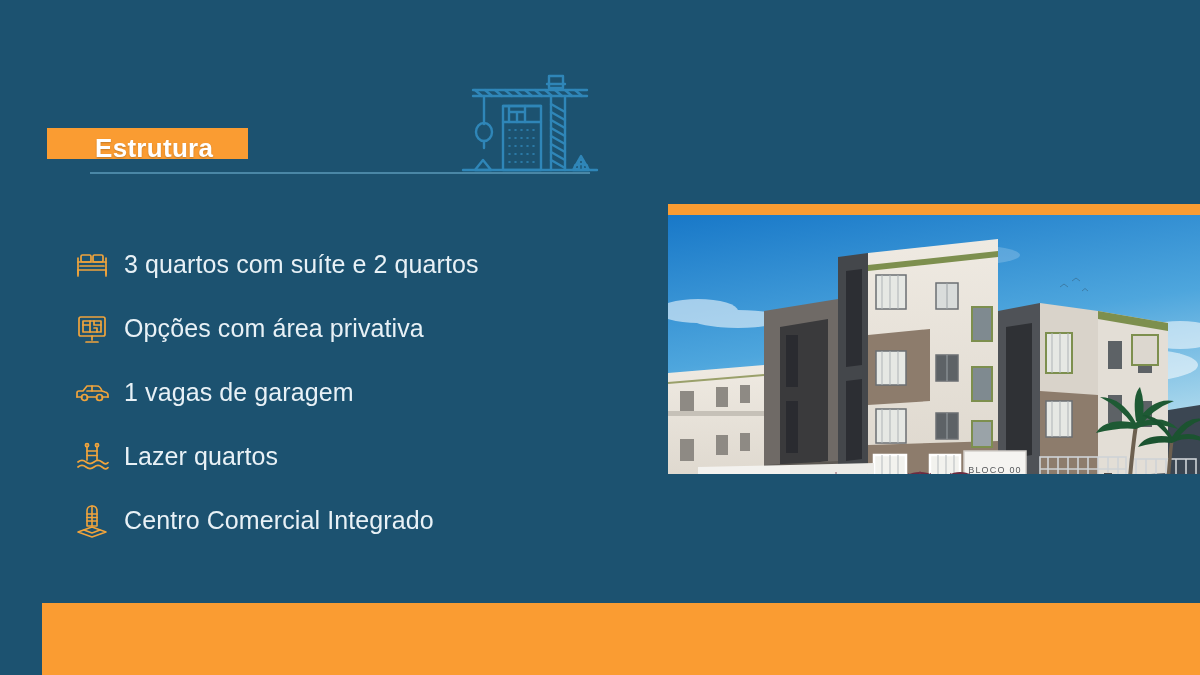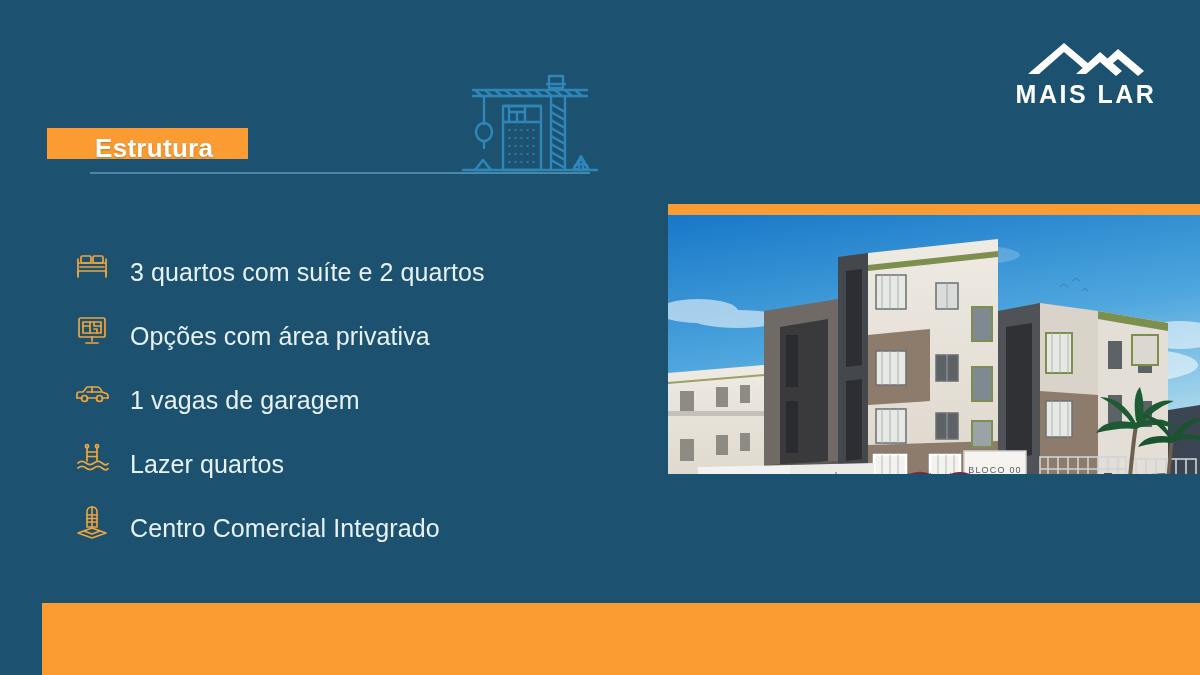--- a/index.html
+++ b/index.html
@@ -63,22 +63,22 @@
   }
 
   
   .features{
     position:absolute; left:72px; top:244px;
     width:560px;
     display:flex; flex-direction:column;
     gap:22px;
   }
   .feature{
-    display:flex; align-items:flex-end;
-    gap:18px;
+    display:flex; align-items:center;
+    gap:12px;
     height:42px;
   }
   .feature-icon{
     width:40px; height:40px;
     flex:0 0 40px;
     display:flex; align-items:center; justify-content:center;
   }
   .feature-icon svg{ display:block; }
   .feature-label{
     color:#e8f1f6;
@@ -113,28 +113,20 @@
     position:absolute; left:42px; bottom:0;
     width:1158px; height:72px;
     background:#fa9c32;
   }
 </style>
 </head>
 <body>
 
 <div class="slide">
 
-  <div class="logo">
-    <svg class="logo-mark" viewBox="0 0 120 40" aria-hidden="true">
-      <path d="M2 36 L38 5 L63 26 L58 31 L38 14 L13 36 Z" fill="#ffffff"></path>
-      <path d="M50 36 L74 14 L96 33 L90 38 L74 24 L60 36 Z" fill="#ffffff"></path>
-      <path d="M80 22 L92 11 L118 33 L112 38 L92 21 L86 26 Z" fill="#ffffff"></path>
-    </svg>
-    <div class="logo-text">MAIS LAR</div>
-  </div>
 
   <div class="crane">
     <svg viewBox="0 0 150 120" fill="none" stroke="#2f86b8" stroke-width="2.4" stroke-linecap="round" stroke-linejoin="round" aria-hidden="true">
 
       <path d="M18 28 H132"></path>
       <path d="M18 34 H132"></path>
       <path d="M20 28 L27 34 M30 28 L37 34 M40 28 L47 34 M50 28 L57 34 M60 28 L67 34 M70 28 L77 34 M80 28 L87 34 M90 28 L97 34 M100 28 L107 34 M110 28 L117 34 M120 28 L127 34"></path>
 
       <path d="M92 22 H110"></path>
       <rect x="94" y="14" width="14" height="12"></rect>

